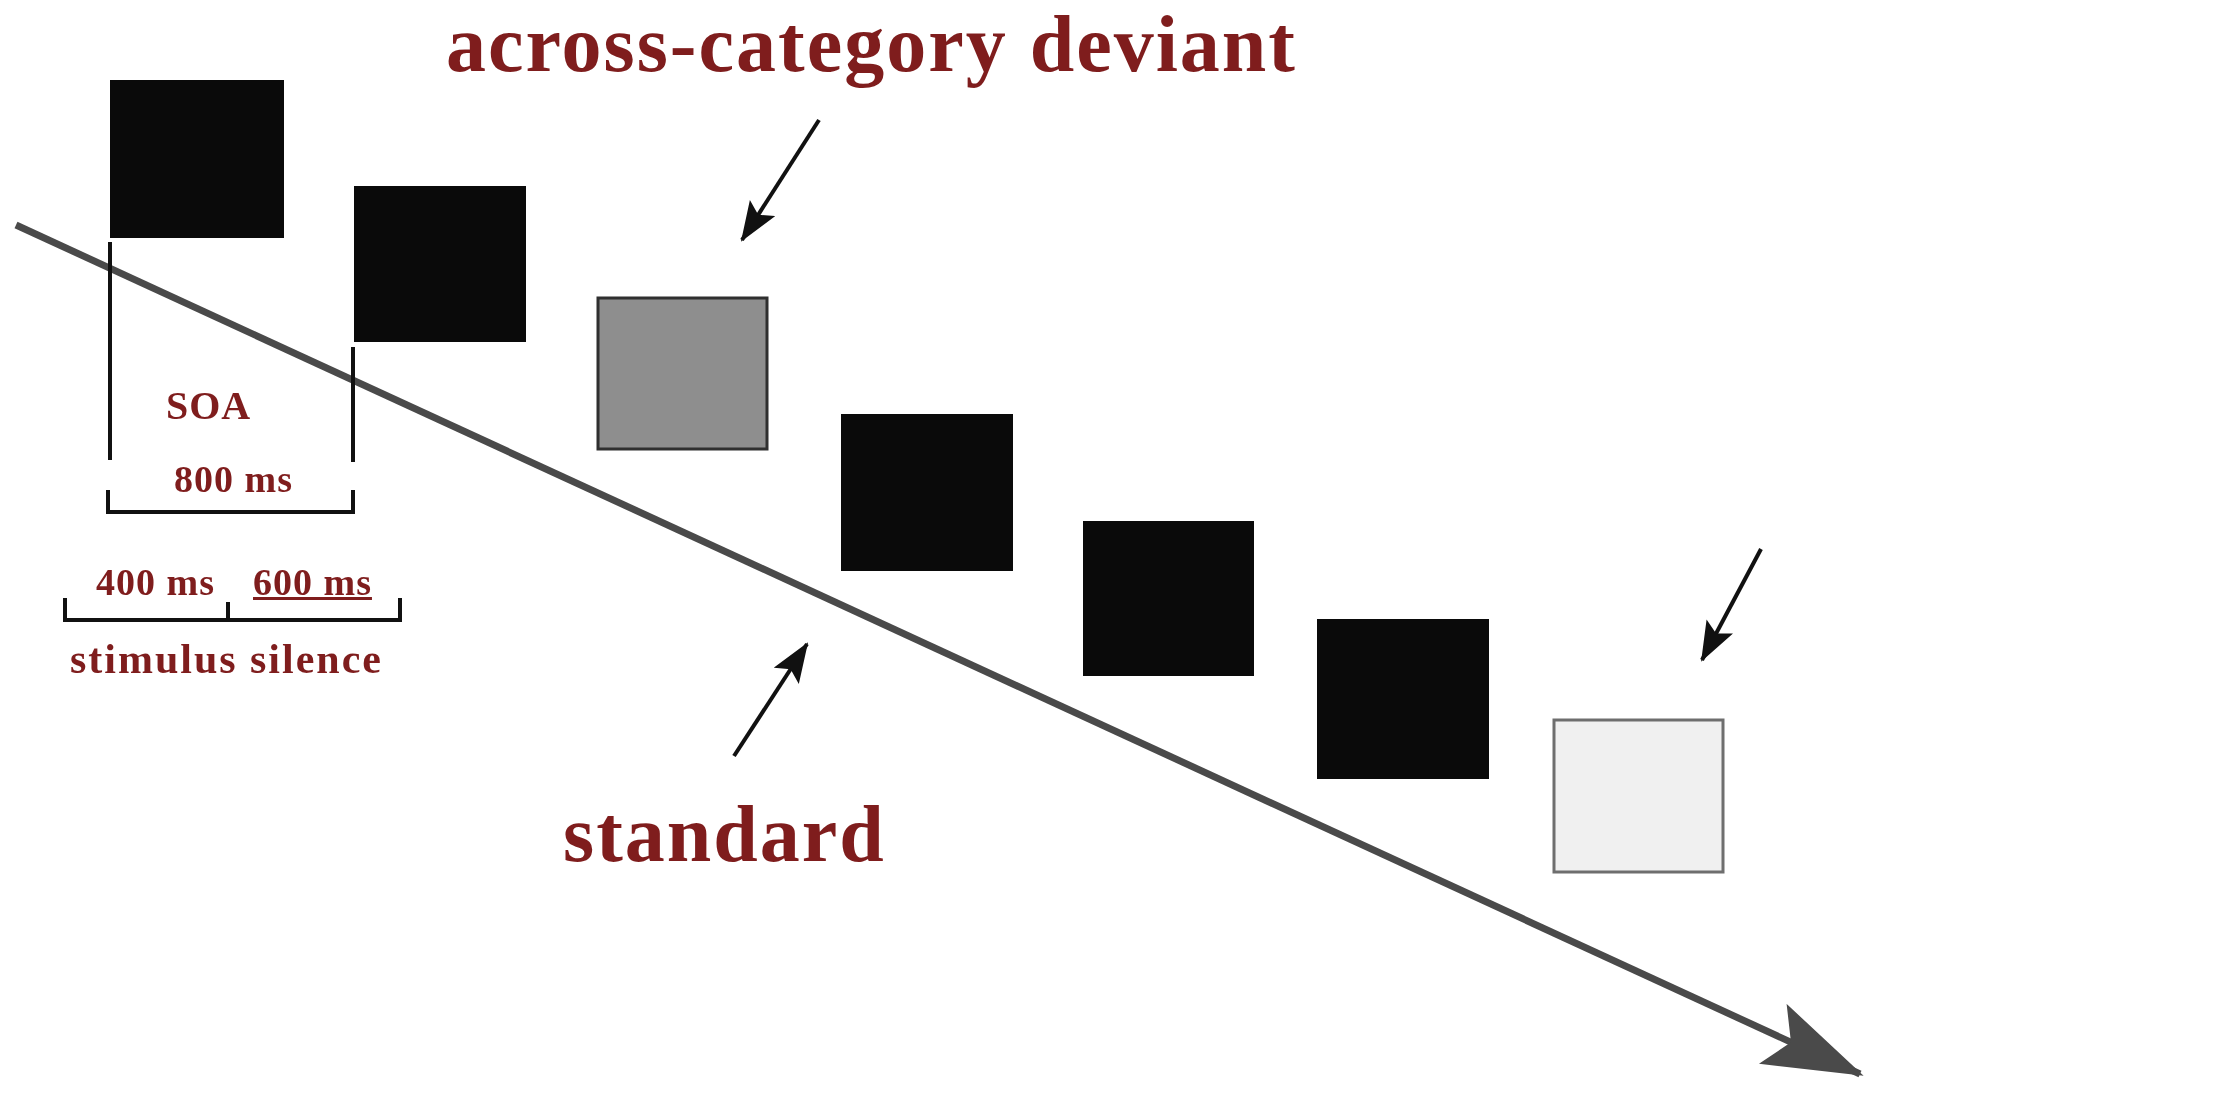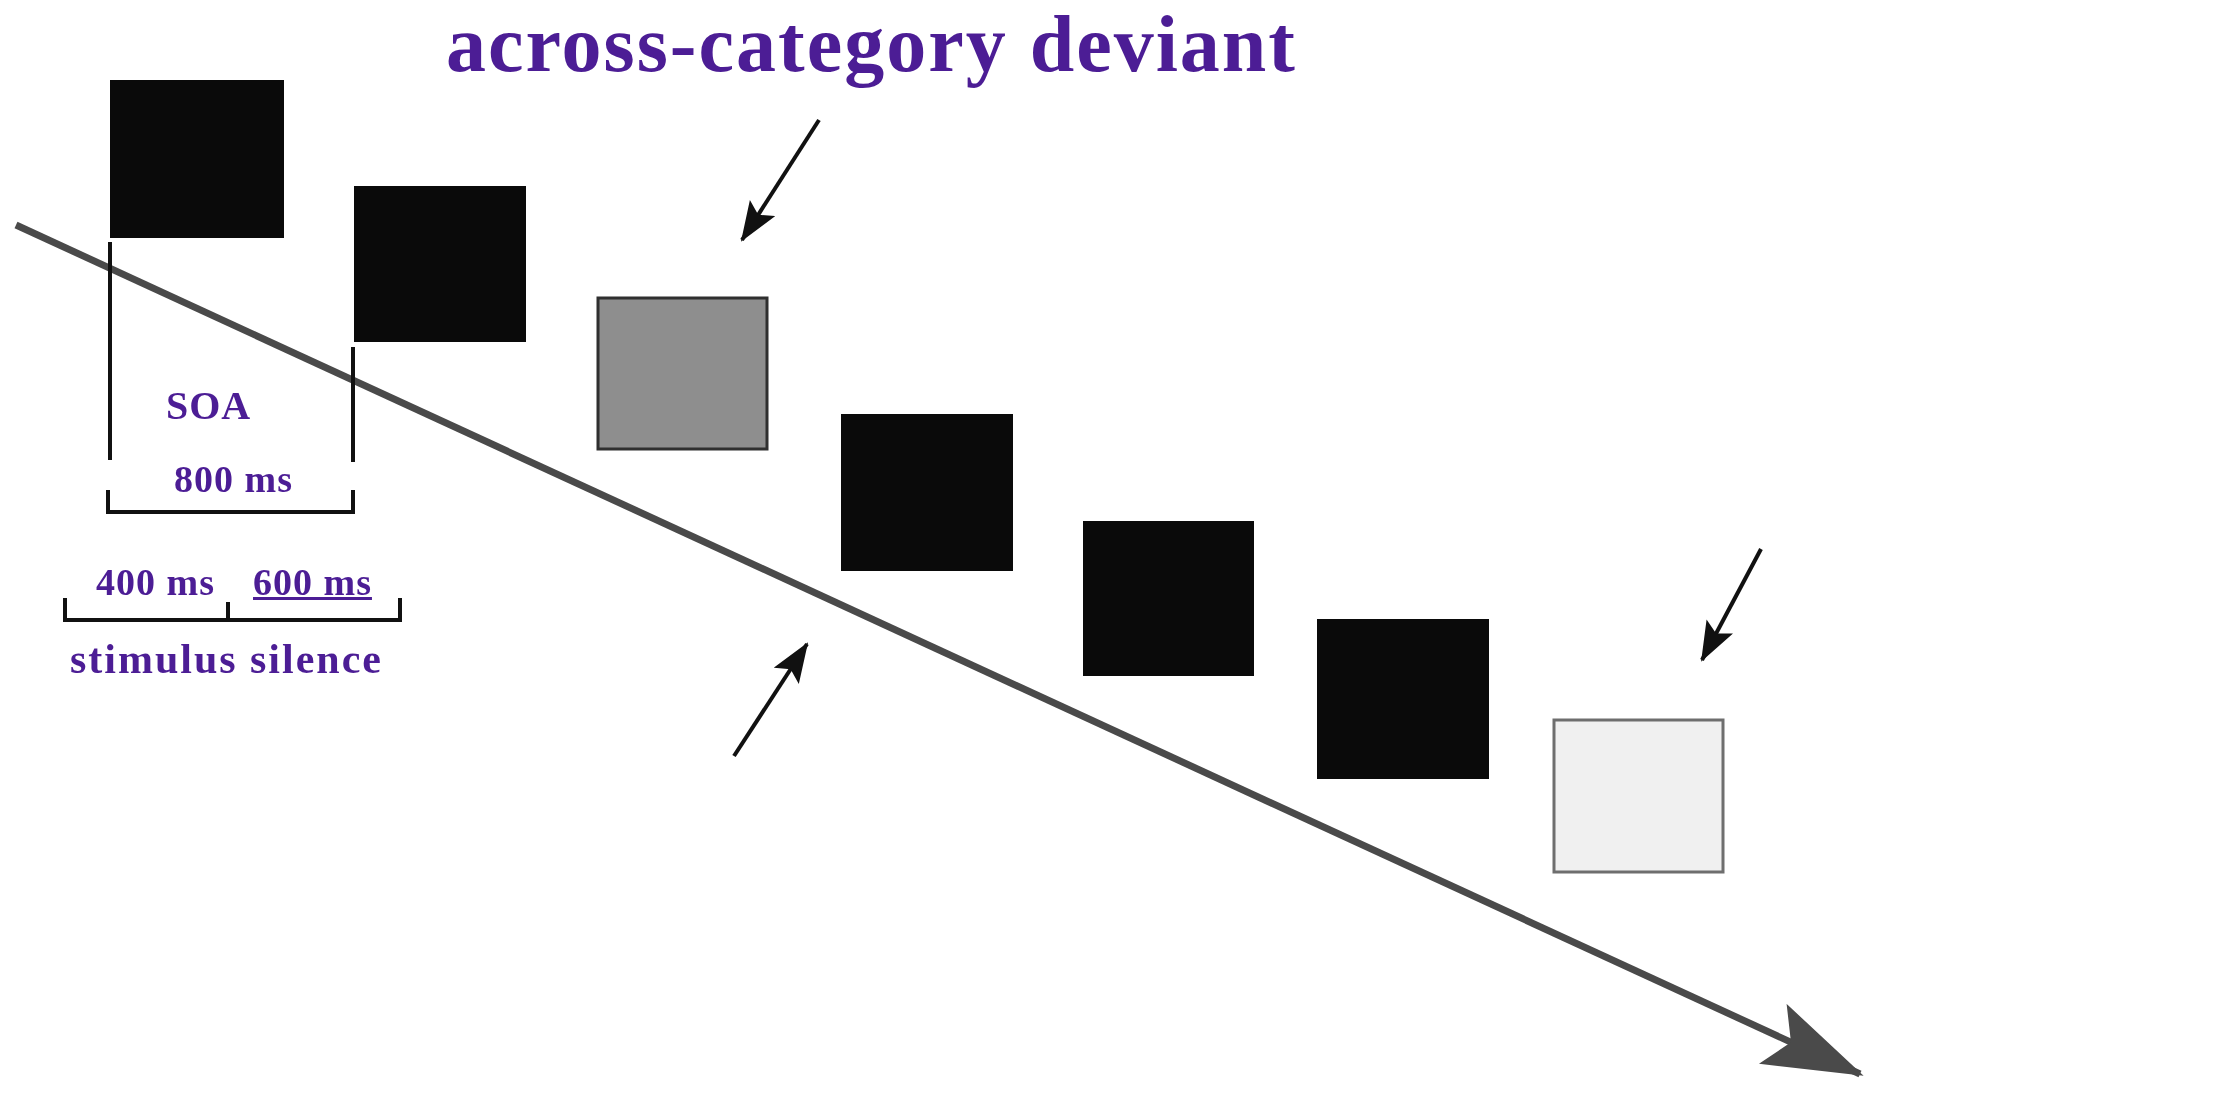--- a/index.html
+++ b/index.html
@@ -16,21 +16,21 @@
     font-family: "Liberation Serif", "DejaVu Serif", serif;
   }
   #diagram-svg {
     position: absolute;
     left: 0;
     top: 0;
   }
   .lbl {
     position: absolute;
     font-weight: bold;
-    color: #4c1d95;
+    color: #7f1d1d;
     line-height: 1;
     white-space: nowrap;
   }
   .lbl-big {
     font-size: 80px;
     letter-spacing: 2px;
   }
   .lbl-soa {
     font-size: 40px;
     letter-spacing: 1px;
@@ -77,20 +77,21 @@
     <line x1="353" y1="347" x2="353" y2="462" stroke-width="4" stroke="#111111"></line>
 
     <path d="M108,490 L108,512 L353,512 L353,490" fill="none" stroke-width="4" stroke="#111111"></path>
 
     <path d="M65,598 L65,620 L400,620 L400,598 M228,620 L228,602" fill="none" stroke-width="4" stroke="#111111"></path>
   </svg>
 
   <div class="lbl lbl-big" style="left:446px; top:4px;">across-category deviant</div>
 
 
+  <div class="lbl lbl-big" style="left:563px; top:794px;">standard</div>
 
   <div class="lbl lbl-soa" style="left:166px; top:386px;">SOA</div>
 
   <div class="lbl lbl-ms" style="left:174px; top:460px;font-family:Liberation Serif, serif;">800 ms</div>
 
   <div class="lbl lbl-ms" style="left:96px; top:563px;">400 ms</div>
 
   <div class="lbl lbl-ms" style="left:253px; top:563px;text-decoration:underline;">600 ms</div>
 
   <div class="lbl lbl-word" style="left:62px; top:638px;margin-left:8px;">stimulus</div>

